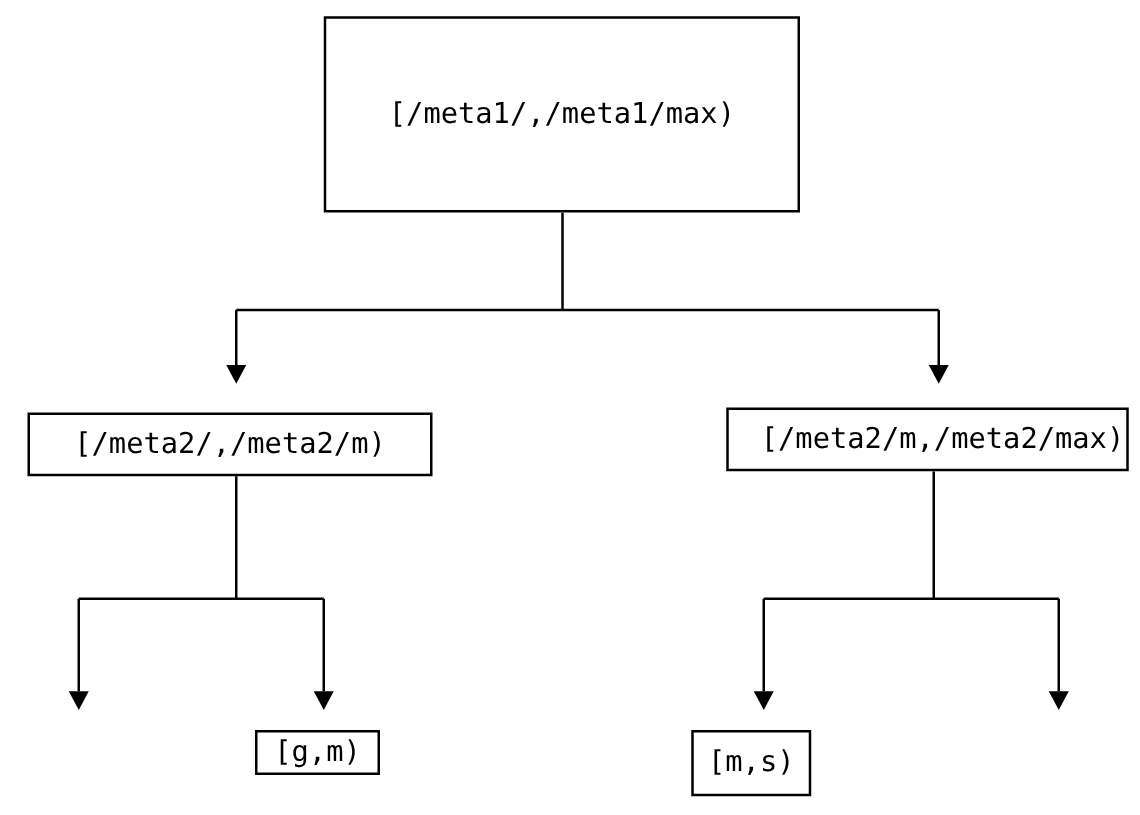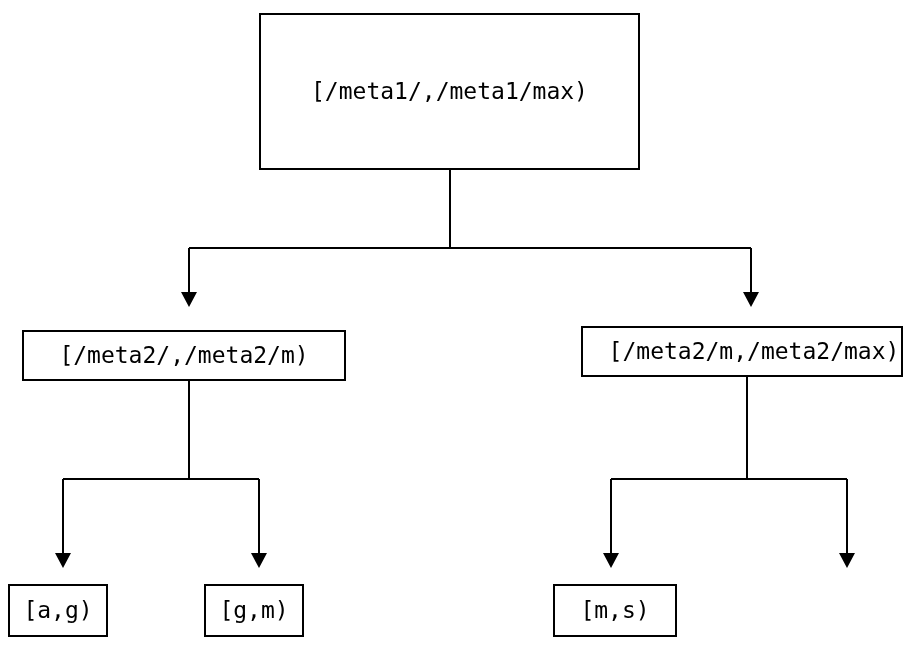--- a/index.html
+++ b/index.html
@@ -32,22 +32,22 @@
     line-height: 1;
     display: flex;
     align-items: center;
     justify-content: center;
     white-space: nowrap;
   }
   .node-root      { left: 259px; top: 13px;  width: 381px; height: 157px; }
   .node-l2-left   { left: 22px;  top: 330px; width: 324px; height: 51px;  }
   .node-l2-right  { left: 581px; top: 326px; width: 322px; height: 51px; padding-left: 24px;  }
   .node-leaf-ag   { left: 8px;   top: 584px; width: 100px; height: 53px;  }
-  .node-leaf-gm   { left: 204px; top: 584px; width: 100px; height: 53px;  }
-  .node-leaf-ms   { left: 553px; top: 584px; width: 124px; height: 53px;  }
+  .node-leaf-gm   { left: 204px; top: 584px; width: 100px; height: 36px;  }
+  .node-leaf-ms   { left: 553px; top: 584px; width: 96px; height: 53px;  }
   .node-leaf-smax { left: 777px; top: 584px; width: 126px; height: 53px;  }
   .edge {
     stroke: #000000;
     stroke-width: 2;
     fill: none;
   }
   .arrowhead {
     fill: #000000;
     stroke: none;
   }
@@ -86,20 +86,19 @@
       <polygon class="arrowhead" points="839,553 855,553 847,568"></polygon>
     </g>
   </svg>
 
   <div class="node node-root">[/meta1/,/meta1/max)</div>
 
   <div class="node node-l2-left">[/meta2/,/meta2/m)</div>
 
   <div class="node node-l2-right">[/meta2/m,/meta2/max)</div>
 
-  <div class="node node-leaf-ag">[a,g)</div>
 
   <div class="node node-leaf-gm">[g,m)</div>
 
   <div class="node node-leaf-ms">[m,s)</div>
 
 
 </div>
 
 </body></html>

